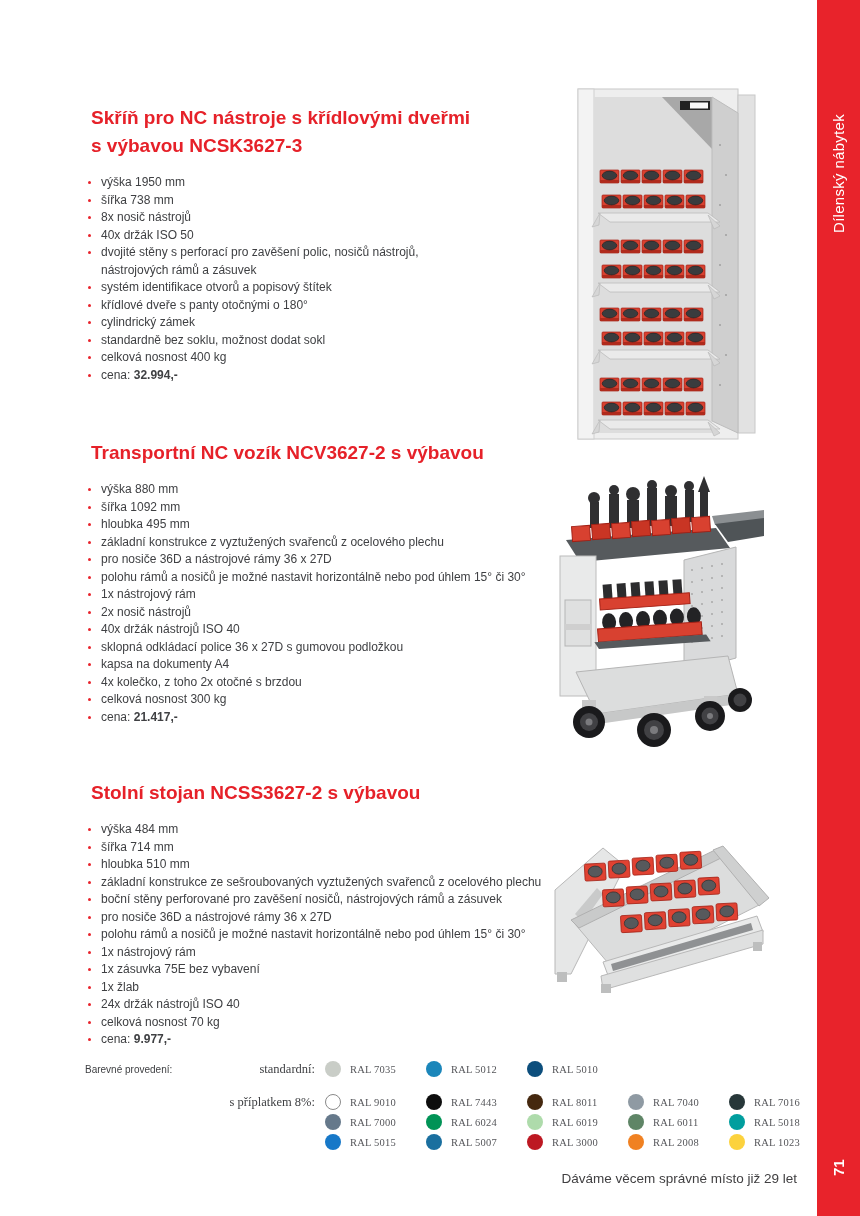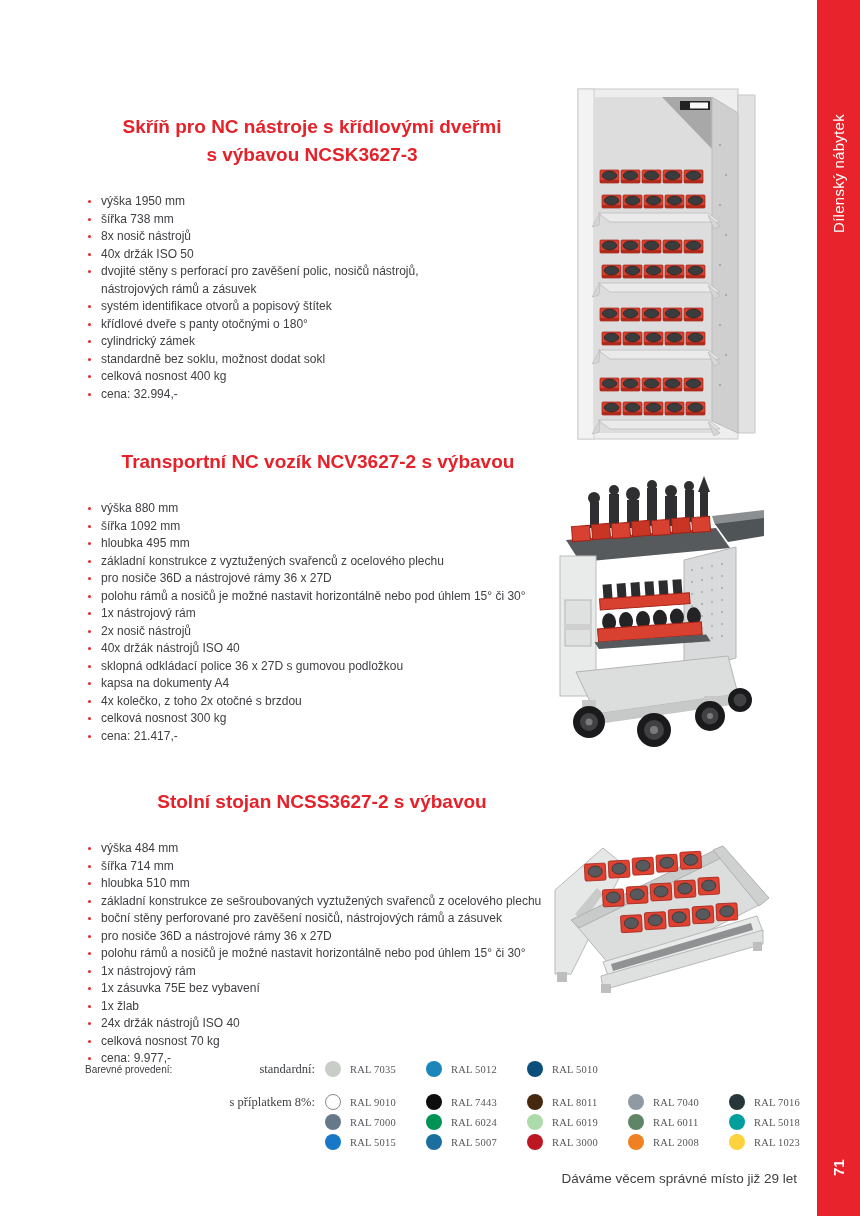--- a/index.html
+++ b/index.html
@@ -12,27 +12,27 @@
       display:flex;align-items:center;justify-content:center;
       writing-mode:vertical-rl;transform:rotate(180deg);
       color:#ffffff;font-size:15px;letter-spacing:.3px;}
   .page-num{position:absolute;right:0;top:1140px;width:43px;height:56px;
       display:flex;align-items:center;justify-content:center;
       writing-mode:vertical-rl;transform:rotate(180deg);
       color:#ffffff;font-size:15px;font-weight:bold;}
 
   
   .section{position:absolute;left:83px;}
-  .h-title{color:#e62129;font-size:19px;font-weight:bold;line-height:28px;margin:17px;text-align:center;}
-  .b-list{list-style:none;margin:24px 0 0 0;padding:0;}
+  .h-title{color:#e62129;font-size:19px;font-weight:bold;line-height:28px;margin:8px;}
+  .b-list{list-style:none;margin:14px 0 0 0;padding:0;}
   .b-item{position:relative;padding-left:18px;font-size:12px;line-height:17.5px;
       color:#3f4043;white-space:pre-line;}
   .b-item::before{content:"";position:absolute;left:5px;top:7px;width:3px;height:3px;
       border-radius:50%;background:#e8232b;}
-  .price{font-weight:normal;}
+  .price{font-weight:bold;}
 
   #sec1{top:96px;width:458px;}
   #sec2{top:431px;width:470px;}
   #sec3{top:771px;width:478px;}
 
   
   .prod-img{position:absolute;}
   #img-cabinet{left:570px;top:85px;width:190px;height:357px;}
   #img-cart{left:532px;top:474px;width:236px;height:274px;}
   #img-stand{left:545px;top:824px;width:228px;height:174px;}

